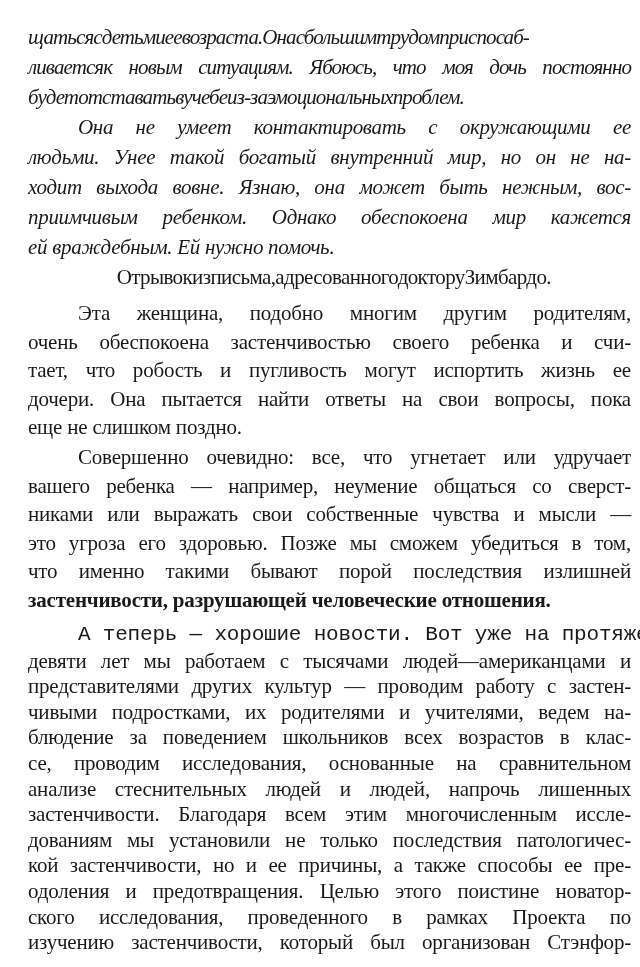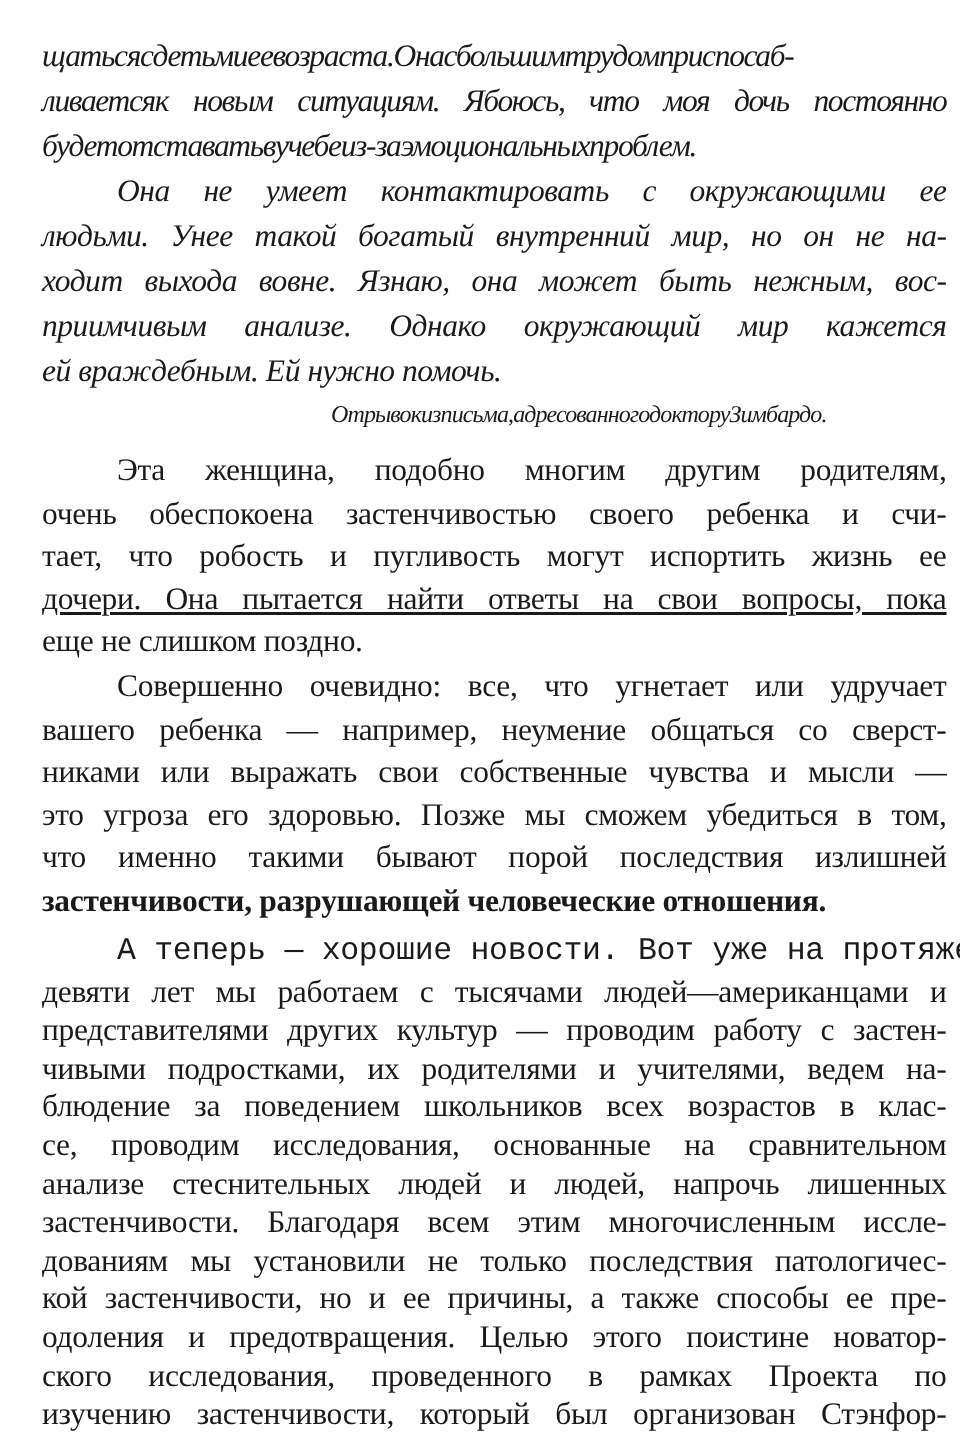--- a/index.html
+++ b/index.html
@@ -43,22 +43,21 @@
       font-style: italic;
       letter-spacing: -0.3px;
     }
     .italic.tight {
       letter-spacing: -0.9px;
       word-spacing: -2px;
     }
     .signature {
       position: absolute;
       right: 9px;
-      font-style: italic;
-      font-size: 16px;
+      font-size: 21px;
       line-height: 26px;
       letter-spacing: -0.6px;
       white-space: nowrap;
     }
     .body-text {
       font-size: 21px;
       letter-spacing: -0.2px;
     }
   </style>
 </head>
@@ -66,30 +65,30 @@
 
 <div class="page">
 
   <div>
     <div class="line italic tight" style="top:24px;">щатьсясдетьмиеевозраста.Онасбольшимтрудомприспосаб-</div>
     <div class="line italic tight" style="top:54px;">ливаетсяк новым ситуациям. Ябоюсь, что моя дочь постоянно</div>
     <div class="line italic tight last" style="top:84px;">будетотставатьвучебеиз-заэмоциональныхпроблем.</div>
     <div class="line italic indent" style="top:114px;">Она не умеет контактировать с окружающими ее</div>
     <div class="line italic" style="top:144px;">людьми. Унее такой богатый внутренний мир, но он не на-</div>
     <div class="line italic" style="top:174px;">ходит выхода вовне. Язнаю, она может быть нежным, вос-</div>
-    <div class="line italic" style="top:204px;">приимчивым анализе. Однако окружающий мир кажется</div>
+    <div class="line italic" style="top:204px;">приимчивым ребенком. Однако обеспокоена мир кажется</div>
     <div class="line italic last" style="top:234px;">ей враждебным. Ей нужно помочь.</div>
     <div class="signature" style="top:264px;">Отрывокизписьма,адресованногодокторуЗимбардо.</div>
   </div>
 
   <div>
     <div class="line body-text indent" style="top: 300px;">Эта женщина, подобно многим другим родителям,</div>
     <div class="line body-text" style="top: 328.5px;">очень обеспокоена застенчивостью своего ребенка и счи-</div>
     <div class="line body-text" style="top: 357px;">тает, что робость и пугливость могут испортить жизнь ее</div>
-    <div class="line body-text" style="top: 385.5px; text-decoration: underline;">дочери. Она пытается найти ответы на свои вопросы, пока</div>
+    <div class="line body-text" style="top: 385.5px;">дочери. Она пытается найти ответы на свои вопросы, пока</div>
     <div class="line body-text last" style="top: 414px;">еще не слишком поздно.</div>
   </div>
 
   <div>
     <div class="line body-text indent" style="top: 444px;">Совершенно очевидно: все, что угнетает или удручает</div>
     <div class="line body-text" style="top: 472.5px;">вашего ребенка — например, неумение общаться со сверст-</div>
     <div class="line body-text" style="top: 501px;">никами или выражать свои собственные чувства и мысли —</div>
     <div class="line body-text" style="top: 529.5px;">это угроза его здоровью. Позже мы сможем убедиться в том,</div>
     <div class="line body-text" style="top: 558px;">что именно такими бывают порой последствия излишней</div>
     <div class="line body-text last" style="top: 586.5px; font-weight: bold;">застенчивости, разрушающей человеческие отношения.</div>

